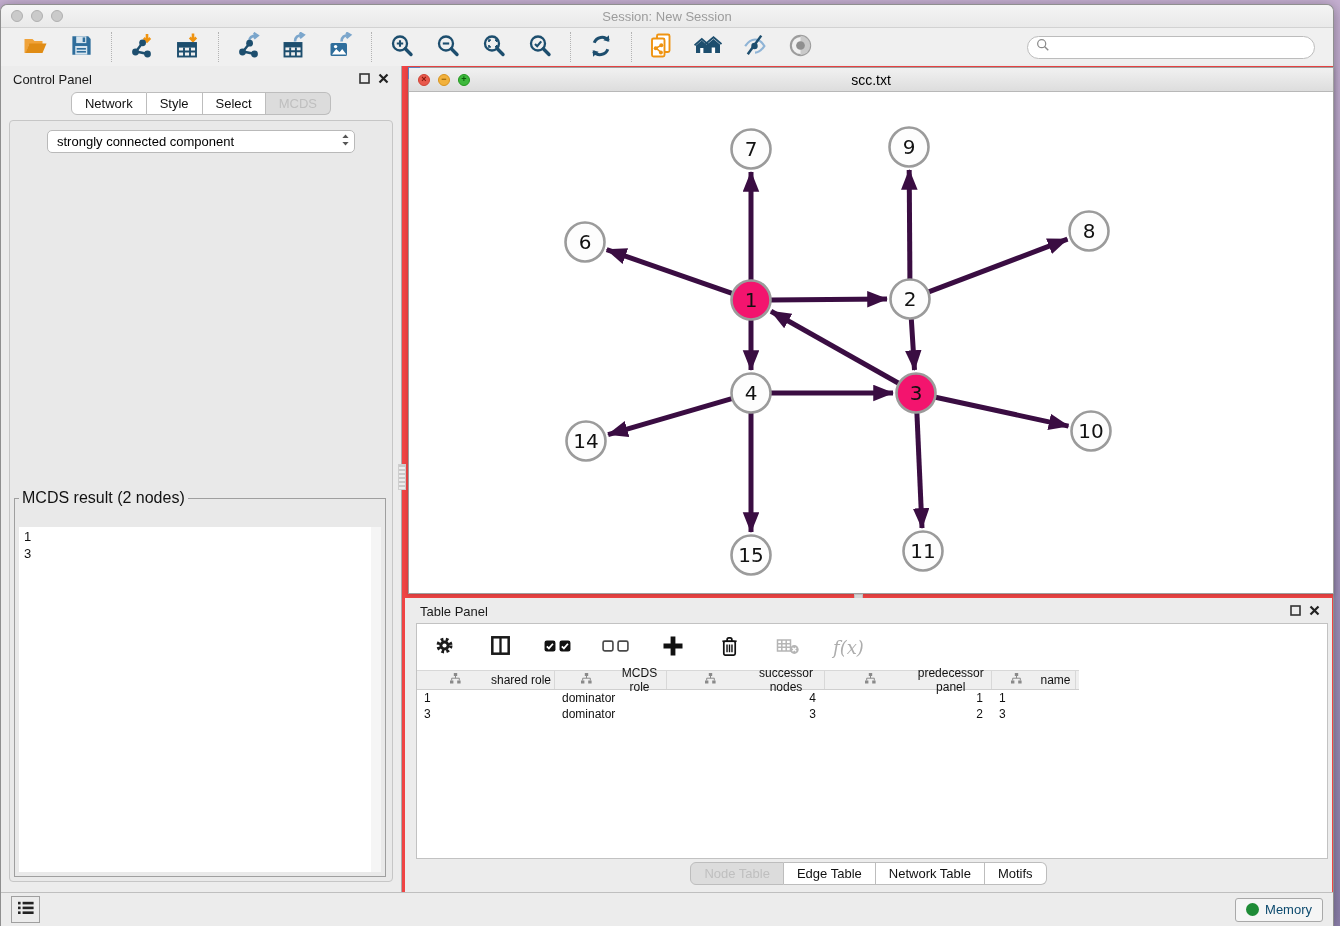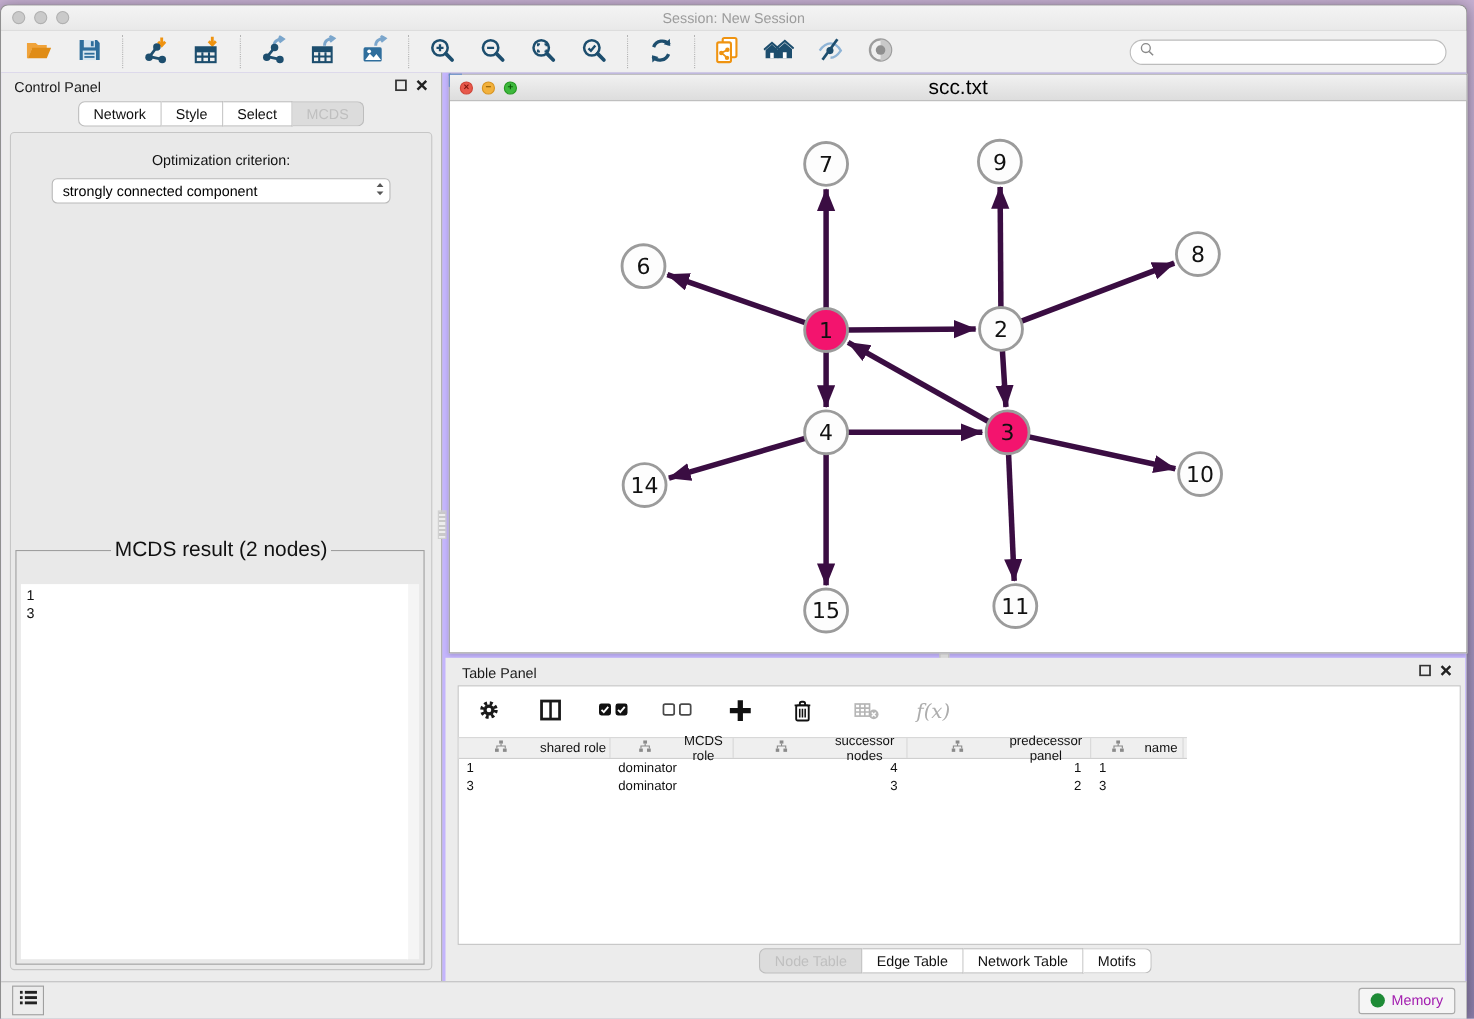--- a/index.html
+++ b/index.html
@@ -25,79 +25,79 @@
   
   .toolbar{height:38px;background:#f0f0f0;border-bottom:1px solid #c6c6c6;
     display:flex;align-items:center;padding:0 10px;}
   .tgroup{display:flex;align-items:center;gap:14px;margin:0 8px;}
   .tsep{width:0;height:30px;border-left:1px dotted #b3b3b3;margin:0 6px;}
   .tbtn{background:none;border:none;padding:0;width:32px;height:32px;display:flex;align-items:center;justify-content:center;cursor:default;}
   .searchbox{margin-left:auto;margin-right:8px;width:288px;height:23px;background:#fff;
     border:1px solid #bcbcbc;border-radius:12px;display:flex;align-items:center;padding:0 8px;gap:5px;box-sizing:border-box;}
   .searchbox input{border:none;outline:none;flex:1;font-size:13px;background:transparent;font-family:inherit;}
   
-  .content{position:absolute;top:61px;left:0;right:0;bottom:34px;background:#c4b5fd;}
+  .content{position:absolute;top:61px;left:0;right:0;bottom:34px;background:#ef4444;}
   
   .control-panel{position:absolute;left:0;top:0;width:401px;bottom:0;background:#ececec;border-right:1px solid #ababab;box-sizing:border-box;}
   .panel-header{height:26px;display:flex;align-items:center;padding:0 12px;}
   .panel-title{flex:1;font-size:13px;color:#1a1a1a;}
   .panel-btns{display:flex;align-items:center;gap:8px;}
   .seg{display:flex;justify-content:center;}
   .seg-tab{padding:3px 13px;background:#fff;border:1px solid #bdbdbd;font-size:13px;color:#111;white-space:nowrap;}
   .seg-tab:not(:first-child){border-left:none;}
   .seg-tab:first-child{border-radius:6px 0 0 6px;}
   .seg-tab:last-child{border-radius:0 6px 6px 0;}
   .seg-tab.active{background:#dcdcdc;color:#bfbfbf;}
   .cp-body{position:absolute;top:54px;left:8px;right:8px;bottom:10px;background:#e9e9e9;
     border:1px solid #c6c6c6;border-radius:4px;}
   .opt-label{text-align:center;margin-top:17px;font-size:13px;color:#111;}
   .combo{width:308px;height:23px;margin:9px auto 0;background:#fff;border:1px solid #b9b9b9;border-radius:5px;
     display:flex;align-items:center;padding:0 4px 0 9px;font-size:13px;box-sizing:border-box;}
   .combo-label{flex:1;}
   .btnrow{display:flex;justify-content:center;gap:15px;margin-top:11px;}
   .btn{background:#fff;border:1px solid #b5b5b5;border-radius:5px;height:22px;padding:0 15px;font-size:13px;font-family:inherit;color:#111;}
   .result-group{position:absolute;left:4px;right:6px;top:368px;bottom:4px;border:1px solid #9f9f9f;margin:0;padding:3px;}
-  .result-group legend{font-size:19px;padding:0 3px;margin-left:1px;color:#111;text-align:center;}
+  .result-group legend{font-size:16px;padding:0 3px;margin-left:1px;color:#111;}
   .result-text{position:absolute;left:4px;right:14px;top:20px;bottom:4px;background:#fff;
     font-size:13px;line-height:17px;padding:1px 5px;white-space:pre;color:#111;}
   .vtrack{position:absolute;right:4px;top:20px;bottom:4px;width:10px;background:#f5f5f5;border-left:1px solid #fff;}
   .vgrip{position:absolute;left:397px;top:398px;width:6px;height:24px;border:1px solid #cfcfcf;
     background:repeating-linear-gradient(180deg,#c9c9c9 0 2px,#ededed 2px 4px);}
   
   .net-frame{position:absolute;left:407px;top:1px;width:926px;height:527px;background:#fff;
     border:1px solid #9f9f9f;box-sizing:border-box;box-shadow:0 1px 4px rgba(0,0,0,.18);}
   .net-frame::before{content:"";position:absolute;left:-1px;top:-1px;width:10px;height:10px;border-left:2px solid #5c84c0;border-top:2px solid #5c84c0;}
   .net-title{height:23px;background:linear-gradient(#f1f1f1,#dddddd);border-bottom:1px solid #b8b8b8;
     display:flex;align-items:center;position:relative;}
   .net-lights{display:flex;gap:8px;margin-left:9px;}
   .nlight{width:12px;height:12px;border-radius:50%;box-sizing:border-box;display:flex;align-items:center;justify-content:center;font-size:9px;font-weight:bold;line-height:1;}
   .nl-close{background:#e8584b;border:1px solid #cf4336;color:#7e150b;}
   .nl-min{background:#f2b13c;border:1px solid #d8941f;color:#8e5b00;}
   .nl-max{background:#3db83c;border:1px solid #23971f;color:#0b5e09;}
-  .net-title-text{position:absolute;left:0;right:0;text-align:center;font-size:19px;color:#000;}
+  .net-title-text{position:absolute;left:0;right:0;text-align:center;font-size:14px;color:#000;}
   .net-canvas{width:924px;height:502px;display:block;}
   .hgrip{position:absolute;left:853px;top:528px;width:9px;height:6px;background:#d6d6d6;border:1px solid #bdbdbd;box-sizing:border-box;}
   
   .table-panel{position:absolute;left:404px;top:532px;right:1px;bottom:0;background:#ececec;}
   .table-box{position:absolute;left:11px;right:4px;top:25px;height:236px;background:#fff;border:1px solid #c2c2c2;box-sizing:border-box;}
   .tb-toolbar{height:46px;display:flex;align-items:center;padding-left:15px;gap:31px;border-radius:19px;}
   .checkpair{display:flex;gap:3px;align-items:center;}
   .fx{font-family:"DejaVu Serif",serif;font-style:italic;font-size:18px;color:#adadad;}
   .tb-head{display:flex;height:20px;background:#efefef;border-top:1px solid #d8d8d8;border-bottom:1px solid #cfcfcf;box-sizing:border-box;width:662px;}
   .th{display:flex;align-items:center;border-right:1px solid #d8d8d8;font-size:12px;color:#111;position:relative;box-sizing:border-box;padding-left:5px;}
   .th span{flex:1;text-align:center;}
   .tb-row{display:flex;height:16px;font-size:12px;color:#111;}
   .td{box-sizing:border-box;padding:1px 9px 0 7px;overflow:hidden;white-space:nowrap;}
   .bottom-tabs{position:absolute;bottom:7px;left:0;right:0;display:flex;justify-content:center;}
   
   .statusbar{position:absolute;left:0;right:0;bottom:0;height:34px;background:#ececec;border-top:1px solid #bfbfbf;
     display:flex;align-items:center;padding:0 10px;box-sizing:border-box;border-radius:0;}
   .console-btn{width:27px;height:25px;background:#ececec;border:1px solid #9f9f9f;display:flex;align-items:center;justify-content:center;}
   .memory-btn{margin-left:auto;height:24px;background:#f5f5f5;border:1px solid #a9a9a9;border-radius:3px;
-    display:flex;align-items:center;gap:6px;padding:0 10px;font-size:13px;color:#a21caf;font-family:inherit;}
+    display:flex;align-items:center;gap:6px;padding:0 10px;font-size:13px;color:#0c4a6e;font-family:inherit;}
   .memdot{width:13px;height:13px;border-radius:50%;background:#1e8b36;}
 </style>
 </head>
 <body>
 
 <div class="app-window">
 
   <div class="titlebar">
     <div class="lights">
       <div class="light"></div>
@@ -295,21 +295,20 @@
               </svg></span>
         </div>
       </div>
       <div class="seg" id="cp-tabs">
           <div class="seg-tab">Network</div>
           <div class="seg-tab">Style</div>
           <div class="seg-tab">Select</div>
           <div class="seg-tab active">MCDS</div>
         </div>
       <div class="cp-body">
-        <div class="opt-label">Optimization criterion:</div>
         <div class="combo">
           <span class="combo-label">strongly connected component</span>
           <span><svg width="9" height="16" viewBox="0 0 9 16">
                 <path d="M1.4 6L4.5 2.4 7.6 6z" fill="#555"></path>
                 <path d="M1.4 10l3.1 3.6L7.6 10z" fill="#555"></path>
               </svg></span>
         </div>
         <fieldset class="result-group">
           <legend>MCDS result (2 nodes)</legend>
           <div class="result-text" id="result-text">1

